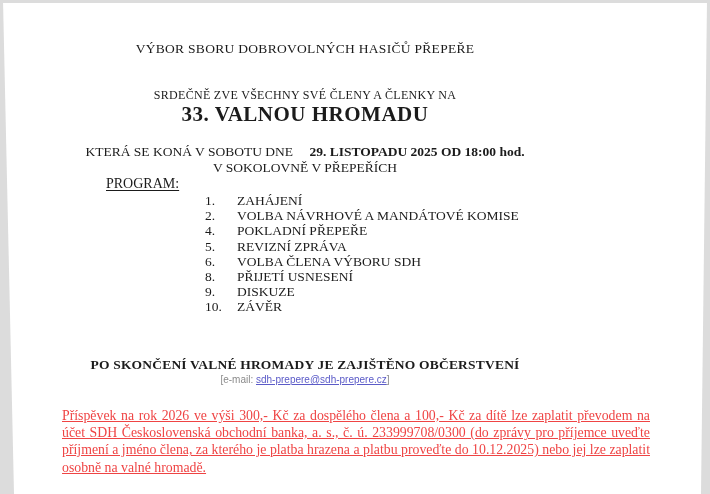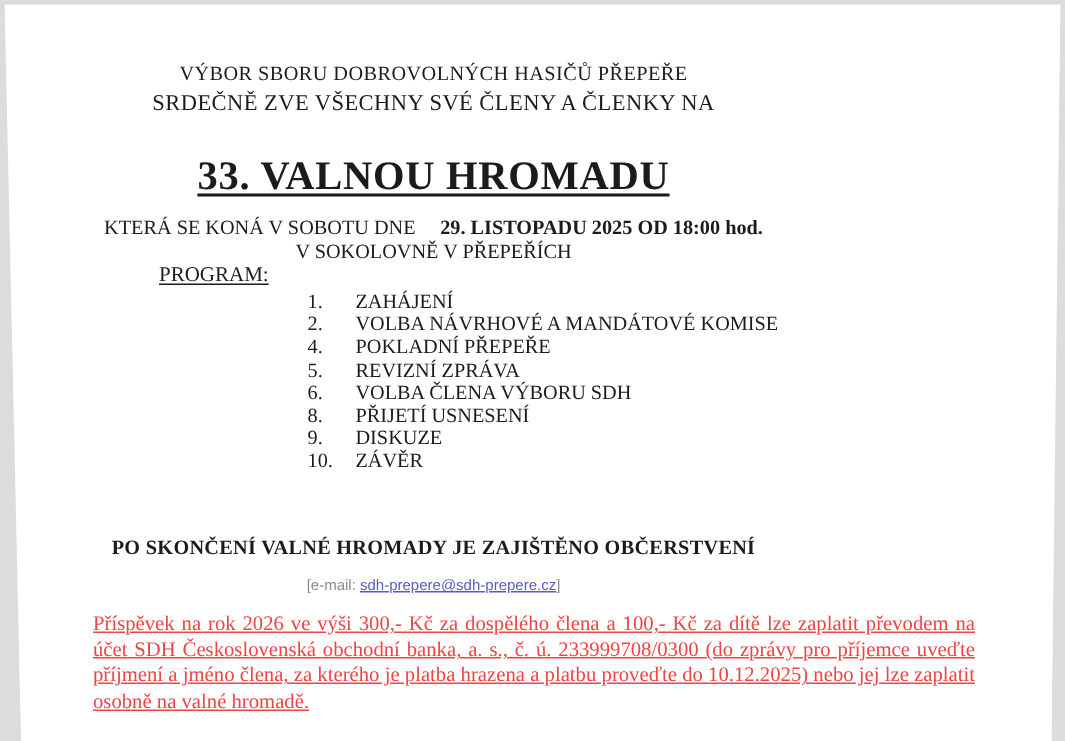--- a/index.html
+++ b/index.html
@@ -12,46 +12,46 @@
     color: #1b1b1b;
   }
   
   .edge-top   { position:absolute; left:0; top:0; width:710px; height:3px; background:#dcdcdc; }
   .edge-left  { position:absolute; left:0; top:0; bottom:0; width:14px; background:#dcdcdc;
                 clip-path: polygon(0 0, 3px 0, 14px 100%, 0 100%); }
   .edge-right { position:absolute; right:0; top:0; bottom:0; width:10px; background:#dcdcdc;
                 clip-path: polygon(100% 0, calc(100% - 3px) 0, calc(100% - 9px) 100%, 100% 100%); }
 
   .abs { position: absolute; }
-  .center { left: 0; width: 578px; text-align: center; }
+  .center { left: 0; width: 578px; text-align: center; padding-left: 16px; }
 
   .org-line   { top: 41px;  font-size: 13.5px; letter-spacing: .3px; }
-  .invite-line{ top: 61px;  font-size: 15px; letter-spacing: .3px; }
+  .invite-line{ top: 88px;  font-size: 12px; letter-spacing: .3px; }
 
   .headline {
-    top: 102px; font-size: 27px; font-weight: bold; letter-spacing: .5px;
-    text-decoration: underline; text-decoration-thickness: 2px; text-underline-offset: 3px;
+    top: 102px; font-size: 21px; font-weight: bold; letter-spacing: .5px;
+    text-decoration-thickness: 2px; text-underline-offset: 3px;
   }
 
   .when-line  { top: 144px; font-size: 13.5px; }
   .when-line b{ font-weight: bold; margin-left: 13px; }
   .where-line { top: 160px; font-size: 13.5px; }
 
   .program-label {
     top: 176px; left: 106px; font-size: 14px;
     text-decoration: underline; text-underline-offset: 2px;
   }
 
   .program-list { top: 193px; left: 205px; font-size: 13.5px; }
   .prog-row { line-height: 15.2px; white-space: nowrap; }
   .prog-row .num { display: inline-block; width: 32px; }
 
   .closing-line { top: 357px; font-size: 13.5px; letter-spacing: .2px; font-weight: bold; }
 
-  .email-line { top: 385px; font-size: 10px; font-family: "Liberation Sans", sans-serif; }
+  .email-line { top: 374px; font-size: 10px; font-family: "Liberation Sans", sans-serif; }
   .email-label { }
   .email-link { text-decoration: underline; cursor: pointer; }
 
   .notice {
     top: 407px; left: 62px; width: 588px;
     font-size: 13.8px; line-height: 17.2px;
     text-align: justify;
   }
 </style>
 </head>

